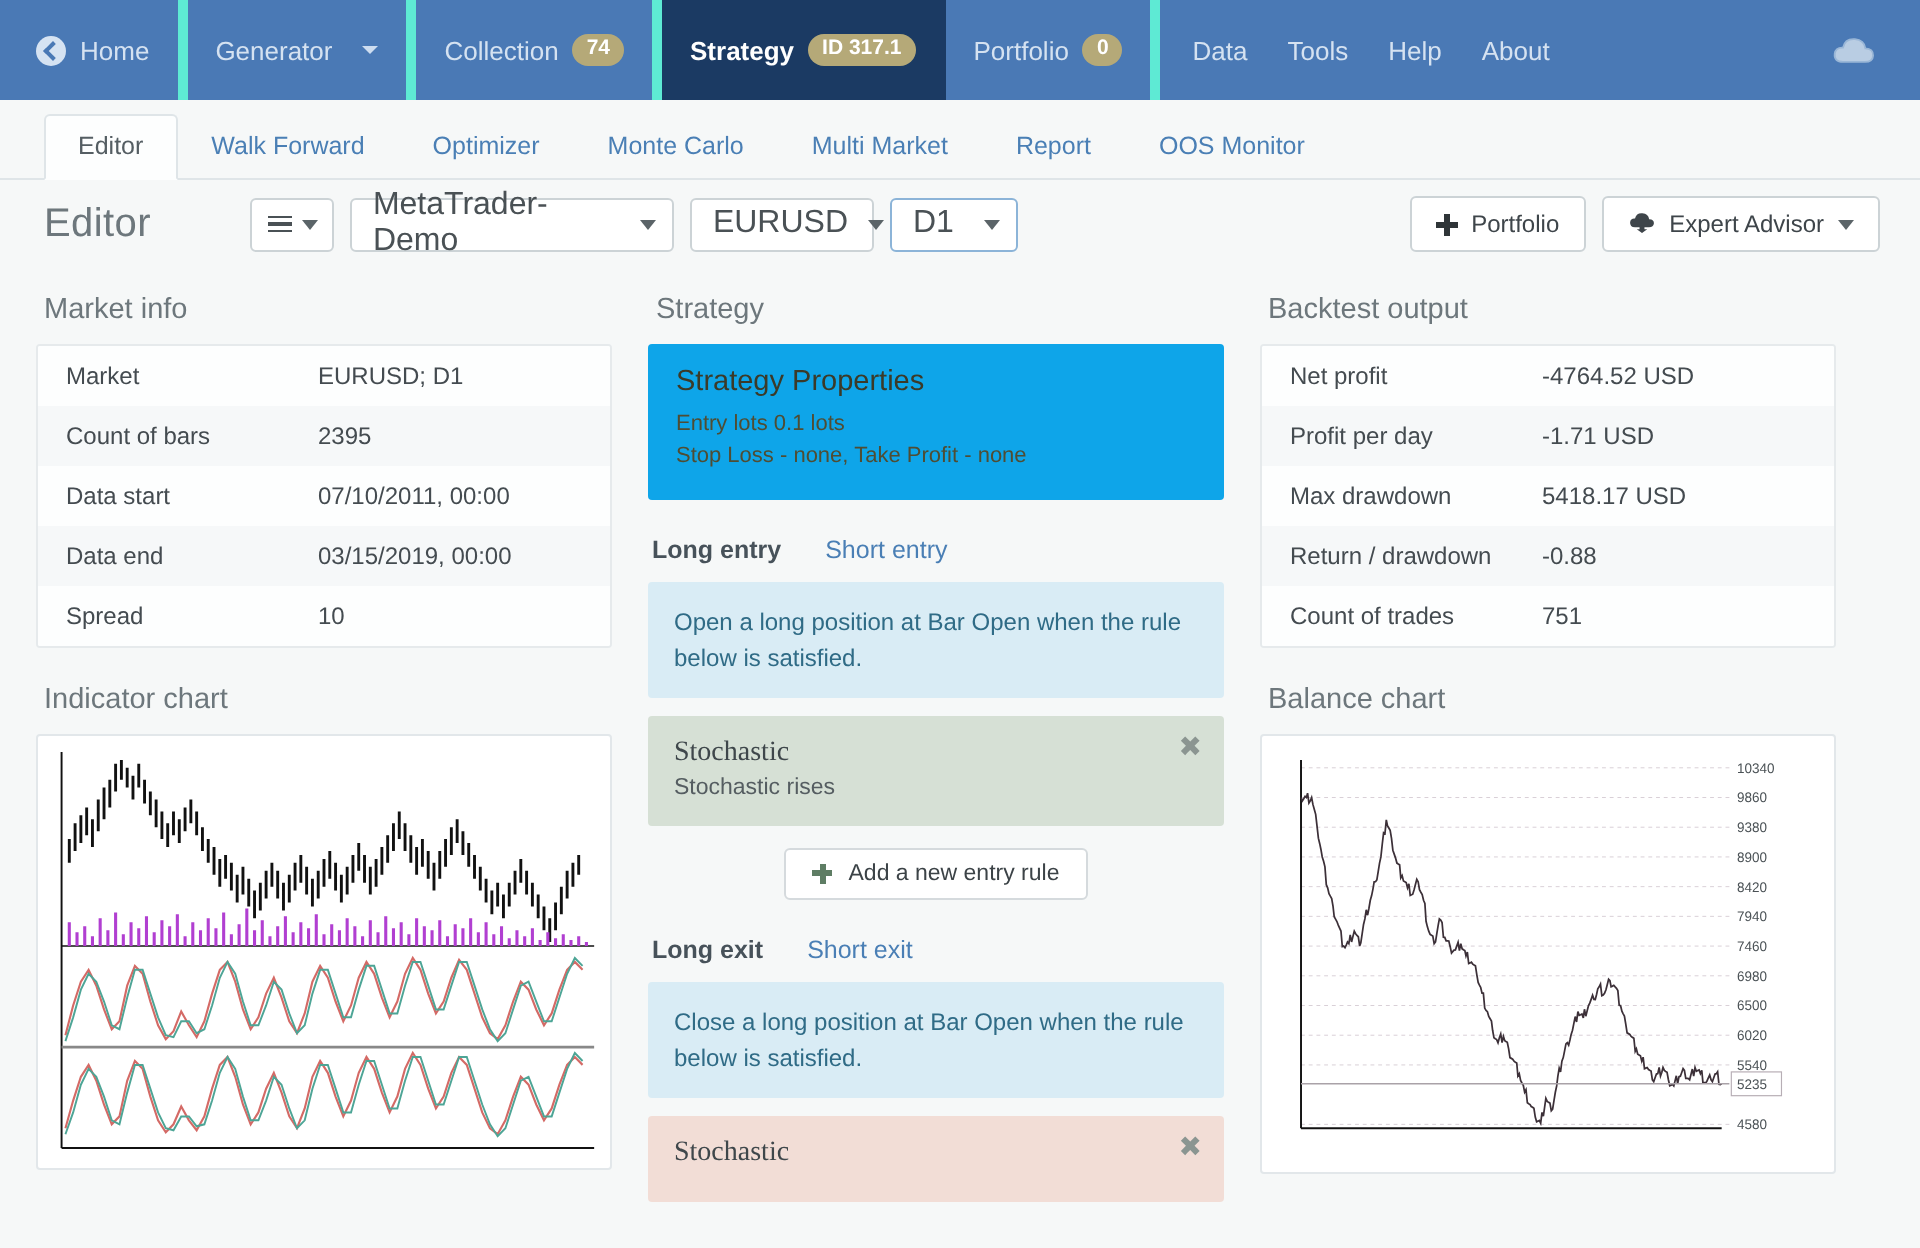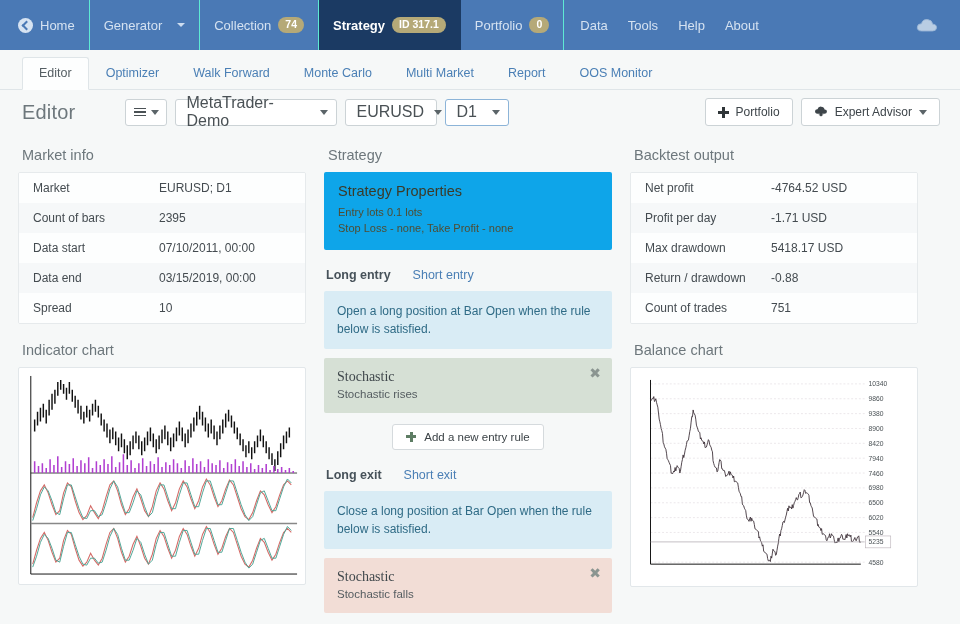--- a/index.html
+++ b/index.html
@@ -11,21 +11,21 @@
   }
 
   
   .topnav {
     height: 50px; background: #4a79b5;
     display: flex; align-items: stretch; position: relative;
   }
   .nav-item {
     display: flex; align-items: center; gap: 7px;
     padding: 0 14px; color: #d5e2f1; font-size: 13px;
-    border-right: 1px solid #5eead4; cursor: pointer;
+    border-right: 5px solid #5eead4; cursor: pointer;
     white-space: nowrap;
   }
   .nav-item.first { padding-left: 18px; }
   .nav-item.active {
     background: #1b3a63; color: #ffffff; font-weight: bold;
     border-right: 1px solid #1b3a63;
   }
   .nav-item.plain { border-right: none; padding: 0 10px; }
   .nav-plain-group { display:flex; align-items:stretch; padding-left:6px; }
   .badge {
@@ -236,22 +236,22 @@
     <span class="cloud-icon">
       <svg viewBox="0 0 24 17" width="22" height="16">
         <path d="M6 15 Q1 15 1.5 10.5 Q2 7 6 7.2 Q7 2.2 12.5 2.6 Q17.5 3 18.2 7.6 Q22.6 7.8 22.4 11.6 Q22.2 15 18 15 Z" fill="#cddcec" stroke="#a9c2dd" stroke-width="1"></path>
       </svg>
     </span>
   </div>
 </div>
 
 <div class="subtabs">
   <div class="subtab active"><span>Editor</span></div>
+  <div class="subtab"><span>Walk Forward</span></div>
   <div class="subtab"><span>Optimizer</span></div>
-  <div class="subtab"><span>Walk Forward</span></div>
   <div class="subtab"><span>Monte Carlo</span></div>
   <div class="subtab"><span>Multi Market</span></div>
   <div class="subtab"><span>Report</span></div>
   <div class="subtab"><span>OOS Monitor</span></div>
 </div>
 
 <div class="toolbar">
   <div class="page-title">Editor</div>
 
   <div class="ctl hamburger">
@@ -448,21 +448,20 @@
     <div class="rule-tabs">
       <span class="rule-tab active">Long exit</span>
       <span class="rule-tab">Short exit</span>
     </div>
 
     <div class="rule-desc">Close a long position at Bar Open when the rule below is satisfied.</div>
 
     <div class="rule-card exit">
       <span class="rule-x">✖</span>
       <h5>Stochastic</h5>
-      <p>Stochastic falls</p>
     </div>
 
   </div>
 
   <div class="col">
     <div class="sect-title">Backtest output</div>
     <div class="info-table">
       <div class="info-row">
         <div class="info-k">Net profit</div>
         <div class="info-v">-4764.52 USD</div>

